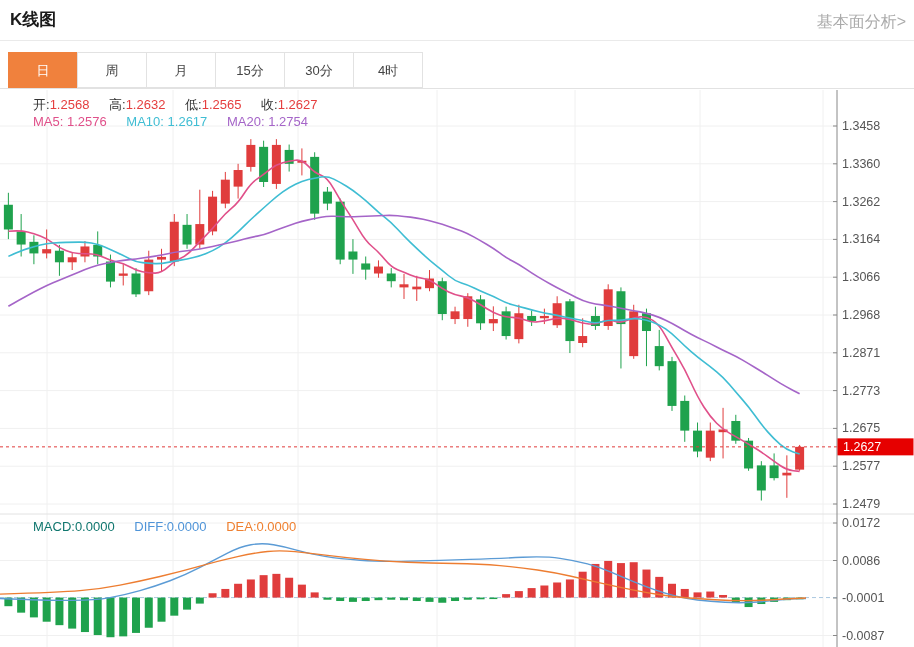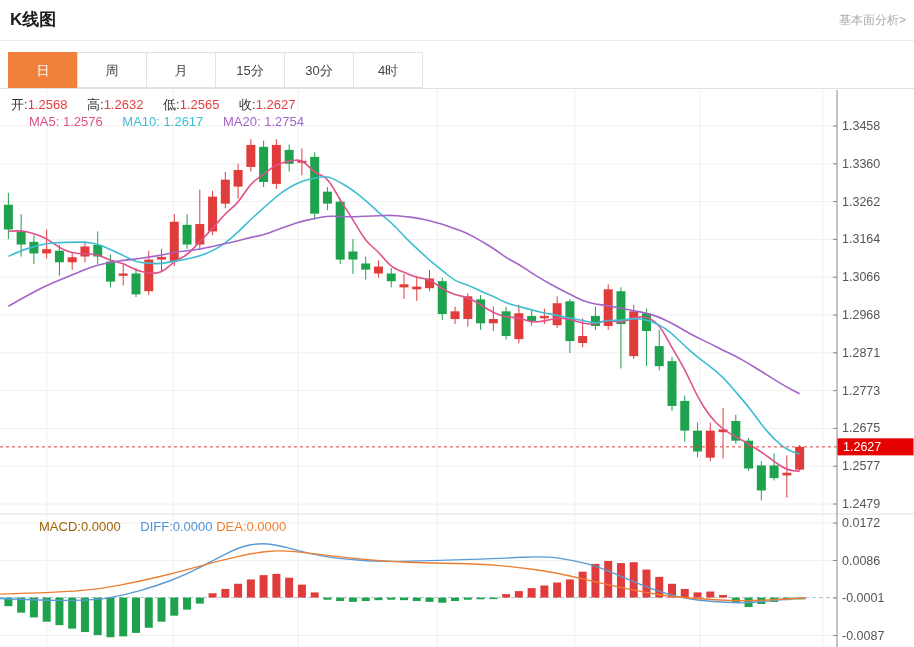--- a/index.html
+++ b/index.html
@@ -1,35 +1,35 @@
 <!DOCTYPE html>
 <html><head>
 <meta charset="utf-8">
 <style>
   html,body{margin:0;padding:0;background:#fff;}
   #app{position:relative;width:914px;height:647px;background:#fff;overflow:hidden;
        font-family:"Liberation Sans","DejaVu Sans",sans-serif;}
   .page-title{position:absolute;left:10px;top:8px;font-size:17px;font-weight:bold;color:#1a1a1a;}
-  .fund-link{position:absolute;right:8px;top:12px;font-size:12px;color:#aaa;text-decoration:none;cursor:pointer;}
+  .fund-link{position:absolute;right:8px;top:12px;font-size:16px;color:#aaa;text-decoration:none;cursor:pointer;}
   .title-divider{position:absolute;left:0;top:40px;width:914px;border-top:1px solid #eaeaea;}
   .tabbar-line{position:absolute;left:0;top:88px;width:914px;border-top:1px solid #e2e2e2;}
   .tabs{position:absolute;left:8px;top:52px;display:flex;}
   .tab{width:70px;height:36px;line-height:36px;text-align:center;font-size:13px;color:#444;
        background:#fff;border:1px solid #e2e2e2;margin-left:-1px;cursor:pointer;box-sizing:border-box;}
   .tab:first-child{margin-left:0;}
   .tab.active{background:#f0813d;border-color:#f0813d;color:#fff;}
-  .inforow{position:absolute;left:11px;font-size:13px;white-space:nowrap;}
+  .inforow{position:absolute;left:33px;font-size:13px;white-space:nowrap;}
   .inforow .grp{margin-right:16px;}
   .lab{color:#333;}
   .val{color:#e53e3e;}
   #ohlc-row{top:96px;}
-  #ma-row{top:114px;margin-left:18px;}
+  #ma-row{top:114px;}
   #macd-row{top:519px;}
   .ma5{color:#e0508a;} .ma10{color:#3fbdd3;} .ma20{color:#a565c8;}
-  .macdc{color:#a16207;margin-right:16px;margin-left:28px;} .diffc{color:#4f94d8;} .deac{color:#ef8030;margin-top:37px;}
+  .macdc{color:#0f766e;margin-right:16px;} .diffc{color:#4f94d8;margin-right:16px;} .deac{color:#ef8030;margin-top:37px;}
   #chart-svg{position:absolute;left:0;top:0;}
   .overlay{z-index:2;}
 </style>
 </head>
 <body>
 
 <div id="app">
 
   <div class="page-title">K线图</div>
   <a class="fund-link">基本面分析&gt;</a>

